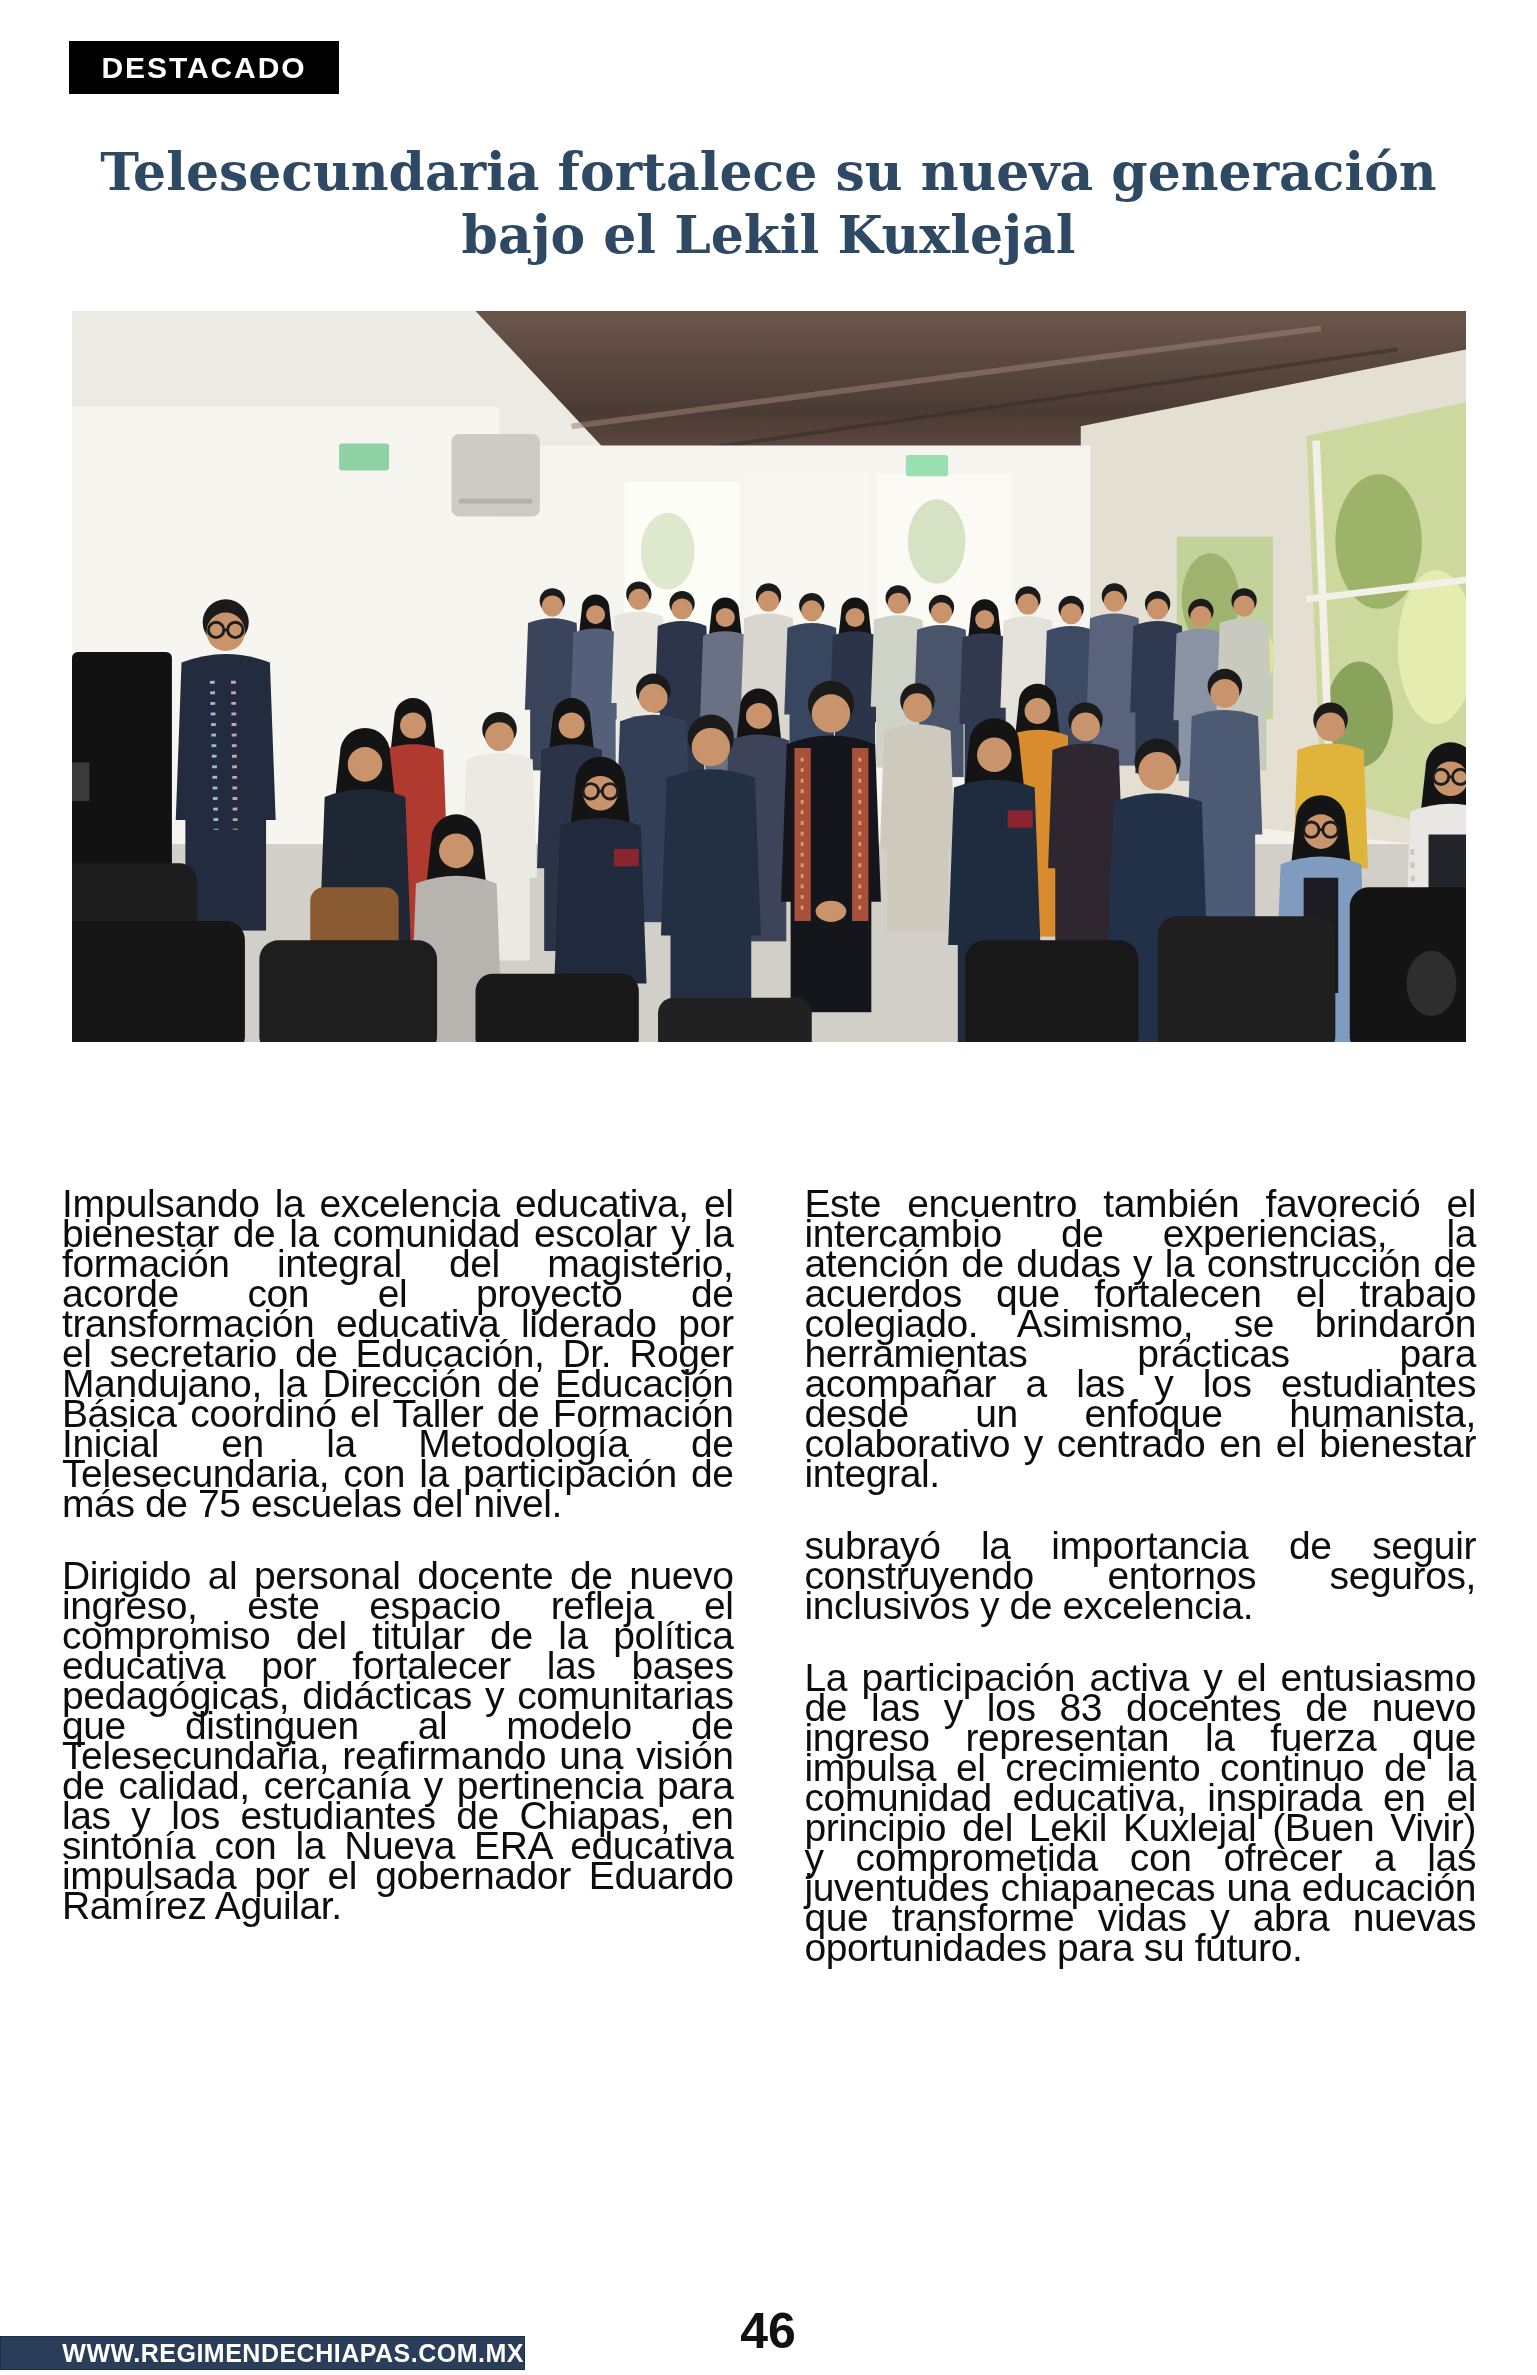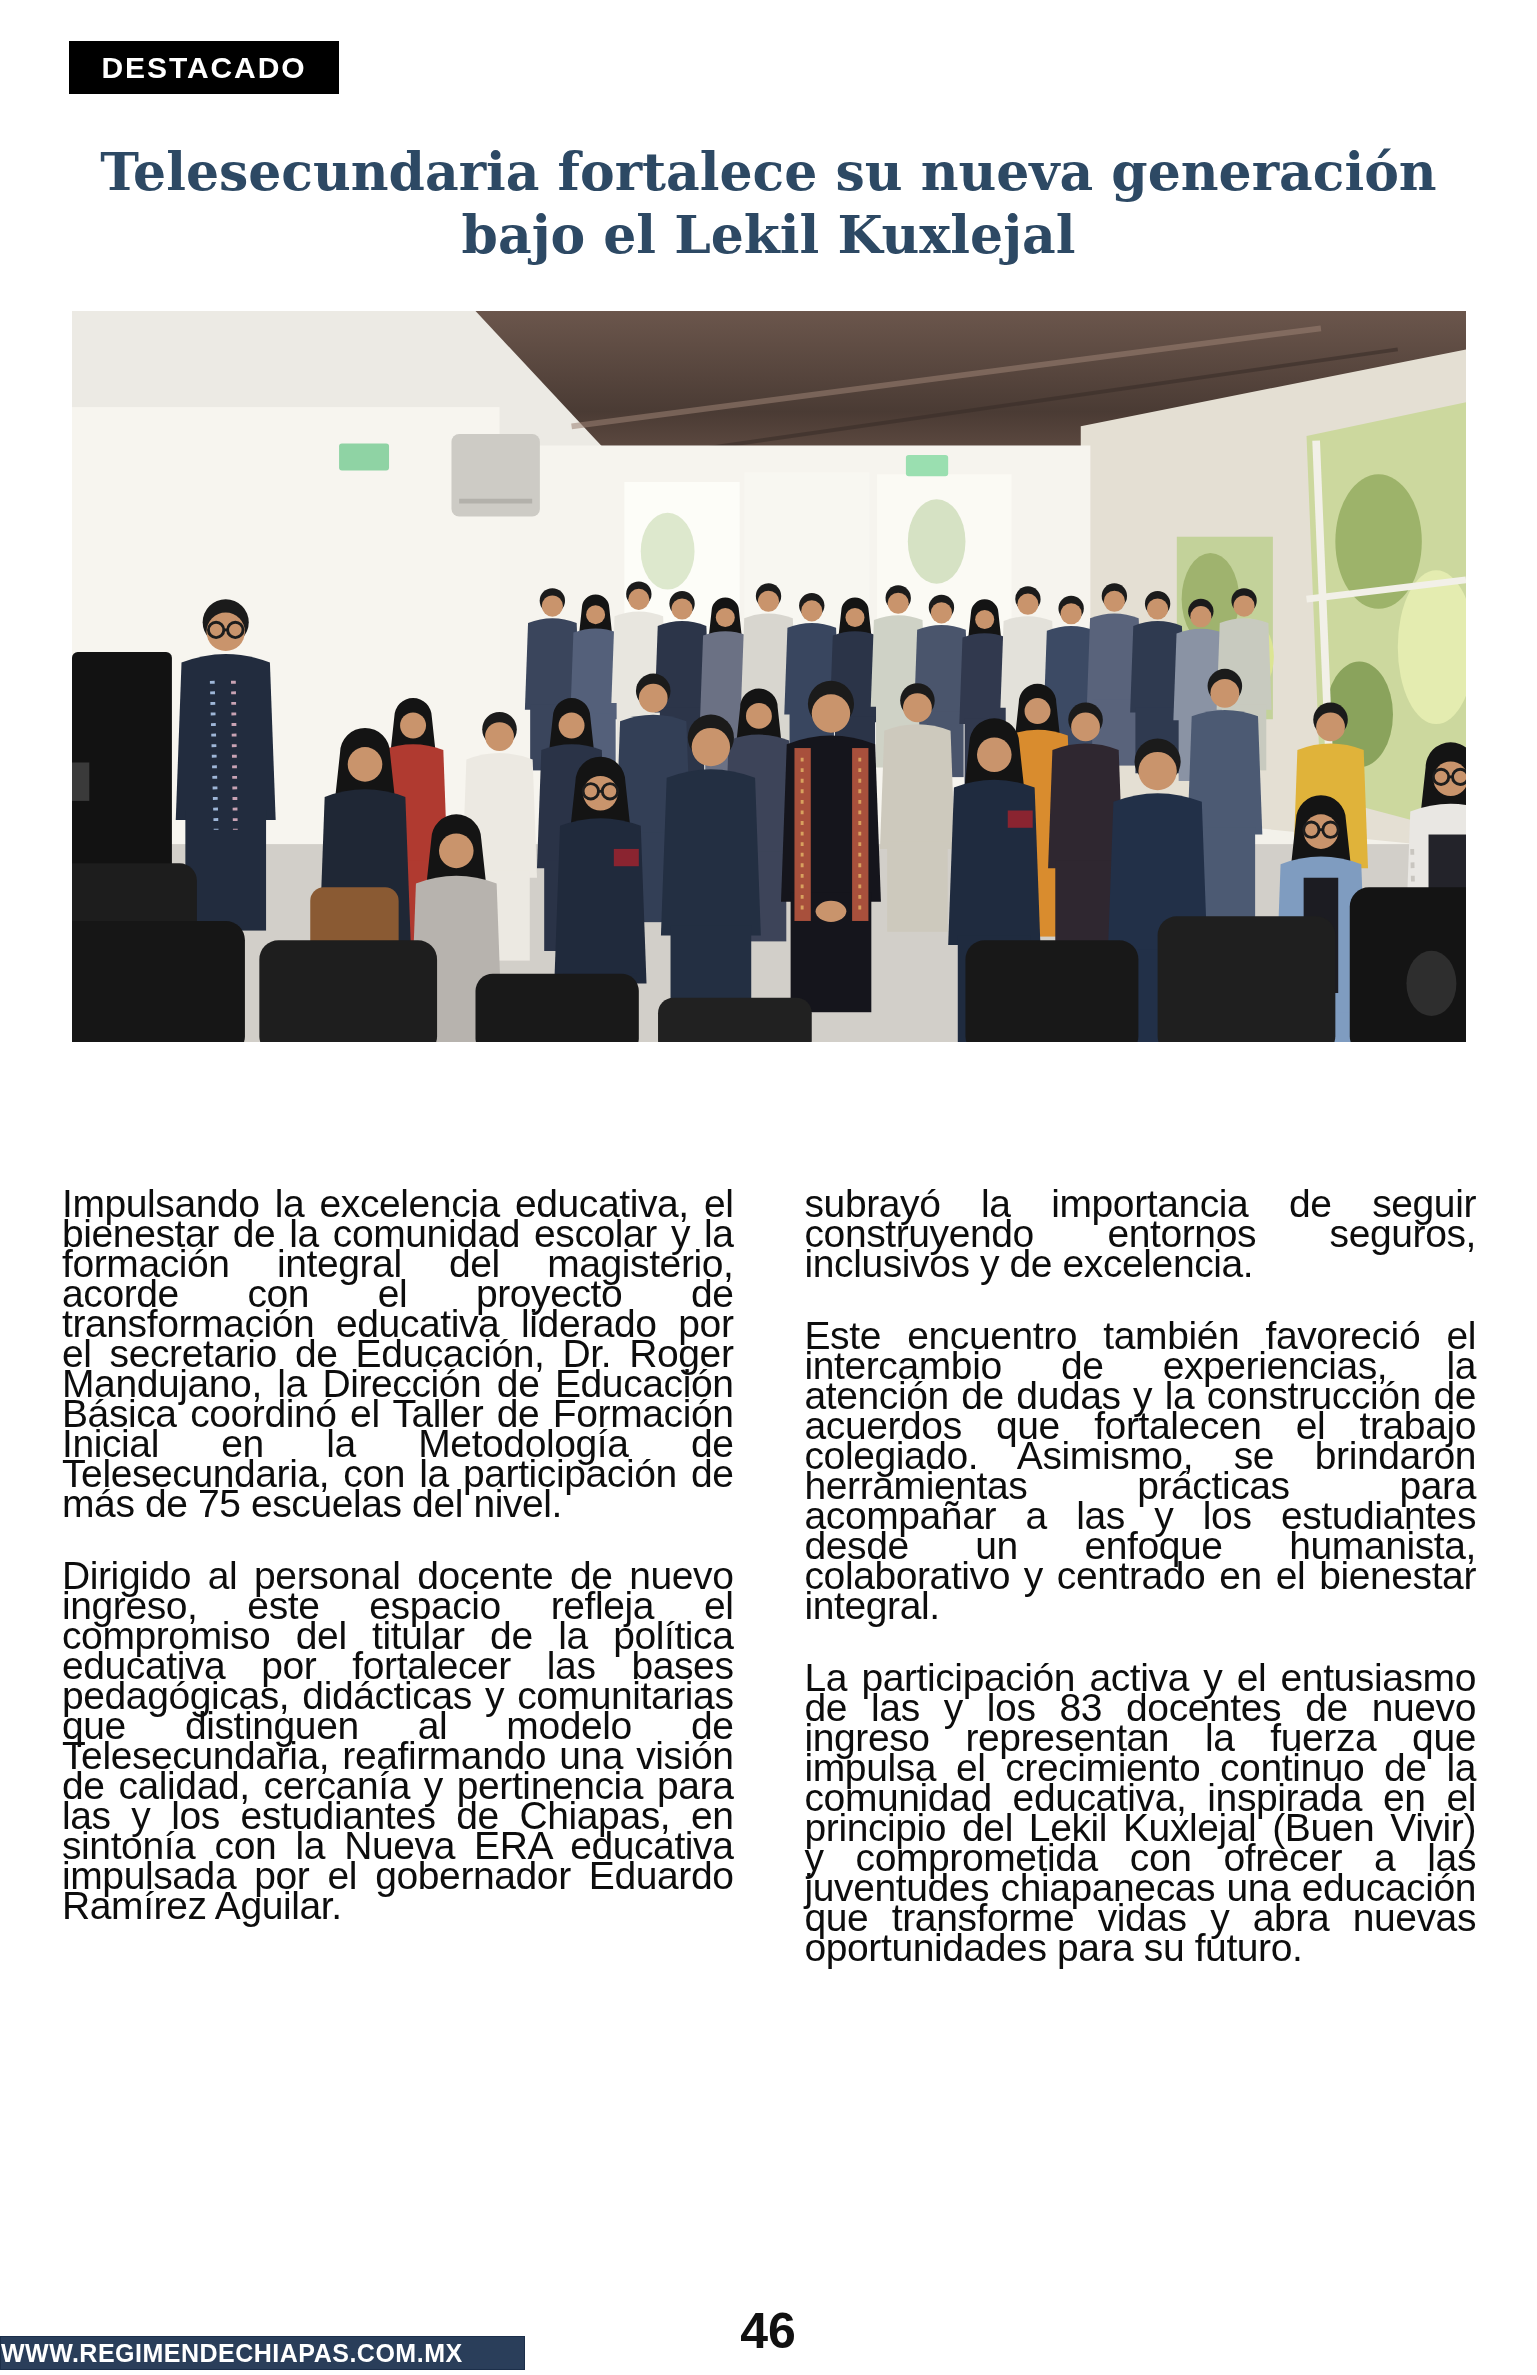--- a/index.html
+++ b/index.html
@@ -28,21 +28,21 @@
     position:absolute;left:62px;top:1189px;width:1414px;
     display:grid;grid-template-columns:1fr 1fr;column-gap:71px;
   }
   .col p{
     margin:0 0 42px 0;text-align:justify;
     font-size:39px;line-height:30px;letter-spacing:-0.4px;color:#0d0d0d;
   }
   .footer-bar{
     position:absolute;left:0;top:2336px;width:525px;height:34px;
     background:#2a3e5a;border:1.9px solid #1c2f4a;box-sizing:border-box;
-    display:flex;align-items:center;justify-content:flex-start;
+    display:flex;align-items:center;justify-content:flex-end;
     color:#ffffff;font-weight:bold;font-size:25px;letter-spacing:0.5px;
   }
   .pagenum{
     position:absolute;left:672px;top:2302px;width:192px;text-align:center;
     font-size:50px;font-weight:bold;color:#111111;
   }
 </style>
 </head>
 <body>
 
@@ -213,22 +213,22 @@
     </svg>
   </figure>
 
 
   <section class="cols">
     <div class="col">
       <p>Impulsando la excelencia educativa, el bienestar de la comunidad escolar y la formación integral del magisterio, acorde con el proyecto de transformación educativa liderado por el secretario de Educación, Dr. Roger Mandujano, la Dirección de Educación Básica coordinó el Taller de Formación Inicial en la Metodología de Telesecundaria, con la participación de más de 75 escuelas del nivel.</p>
       <p>Dirigido al personal docente de nuevo ingreso, este espacio refleja el compromiso del titular de la política educativa por fortalecer las bases pedagógicas, didácticas y comunitarias que distinguen al modelo de Telesecundaria, reafirmando una visión de calidad, cercanía y pertinencia para las y los estudiantes de Chiapas, en sintonía con la Nueva ERA educativa impulsada por el gobernador Eduardo Ramírez Aguilar.</p>
     </div>
     <div class="col">
+      <p>Este encuentro también favoreció el intercambio de experiencias, la atención de dudas y la construcción de acuerdos que fortalecen el trabajo colegiado. Asimismo, se brindaron herramientas prácticas para acompañar a las y los estudiantes desde un enfoque humanista, colaborativo y centrado en el bienestar integral.</p>
       <p>subrayó la importancia de seguir construyendo entornos seguros, inclusivos y de excelencia.</p>
-      <p>Este encuentro también favoreció el intercambio de experiencias, la atención de dudas y la construcción de acuerdos que fortalecen el trabajo colegiado. Asimismo, se brindaron herramientas prácticas para acompañar a las y los estudiantes desde un enfoque humanista, colaborativo y centrado en el bienestar integral.</p>
       <p>La participación activa y el entusiasmo de las y los 83 docentes de nuevo ingreso representan la fuerza que impulsa el crecimiento continuo de la comunidad educativa, inspirada en el principio del Lekil Kuxlejal (Buen Vivir) y comprometida con ofrecer a las juventudes chiapanecas una educación que transforme vidas y abra nuevas oportunidades para su futuro.</p>
     </div>
   </section>
 
   <div class="footer-bar">
     <span>WWW.REGIMENDECHIAPAS.COM.MX</span>
   </div>
 
   <div class="pagenum">46</div>
 

